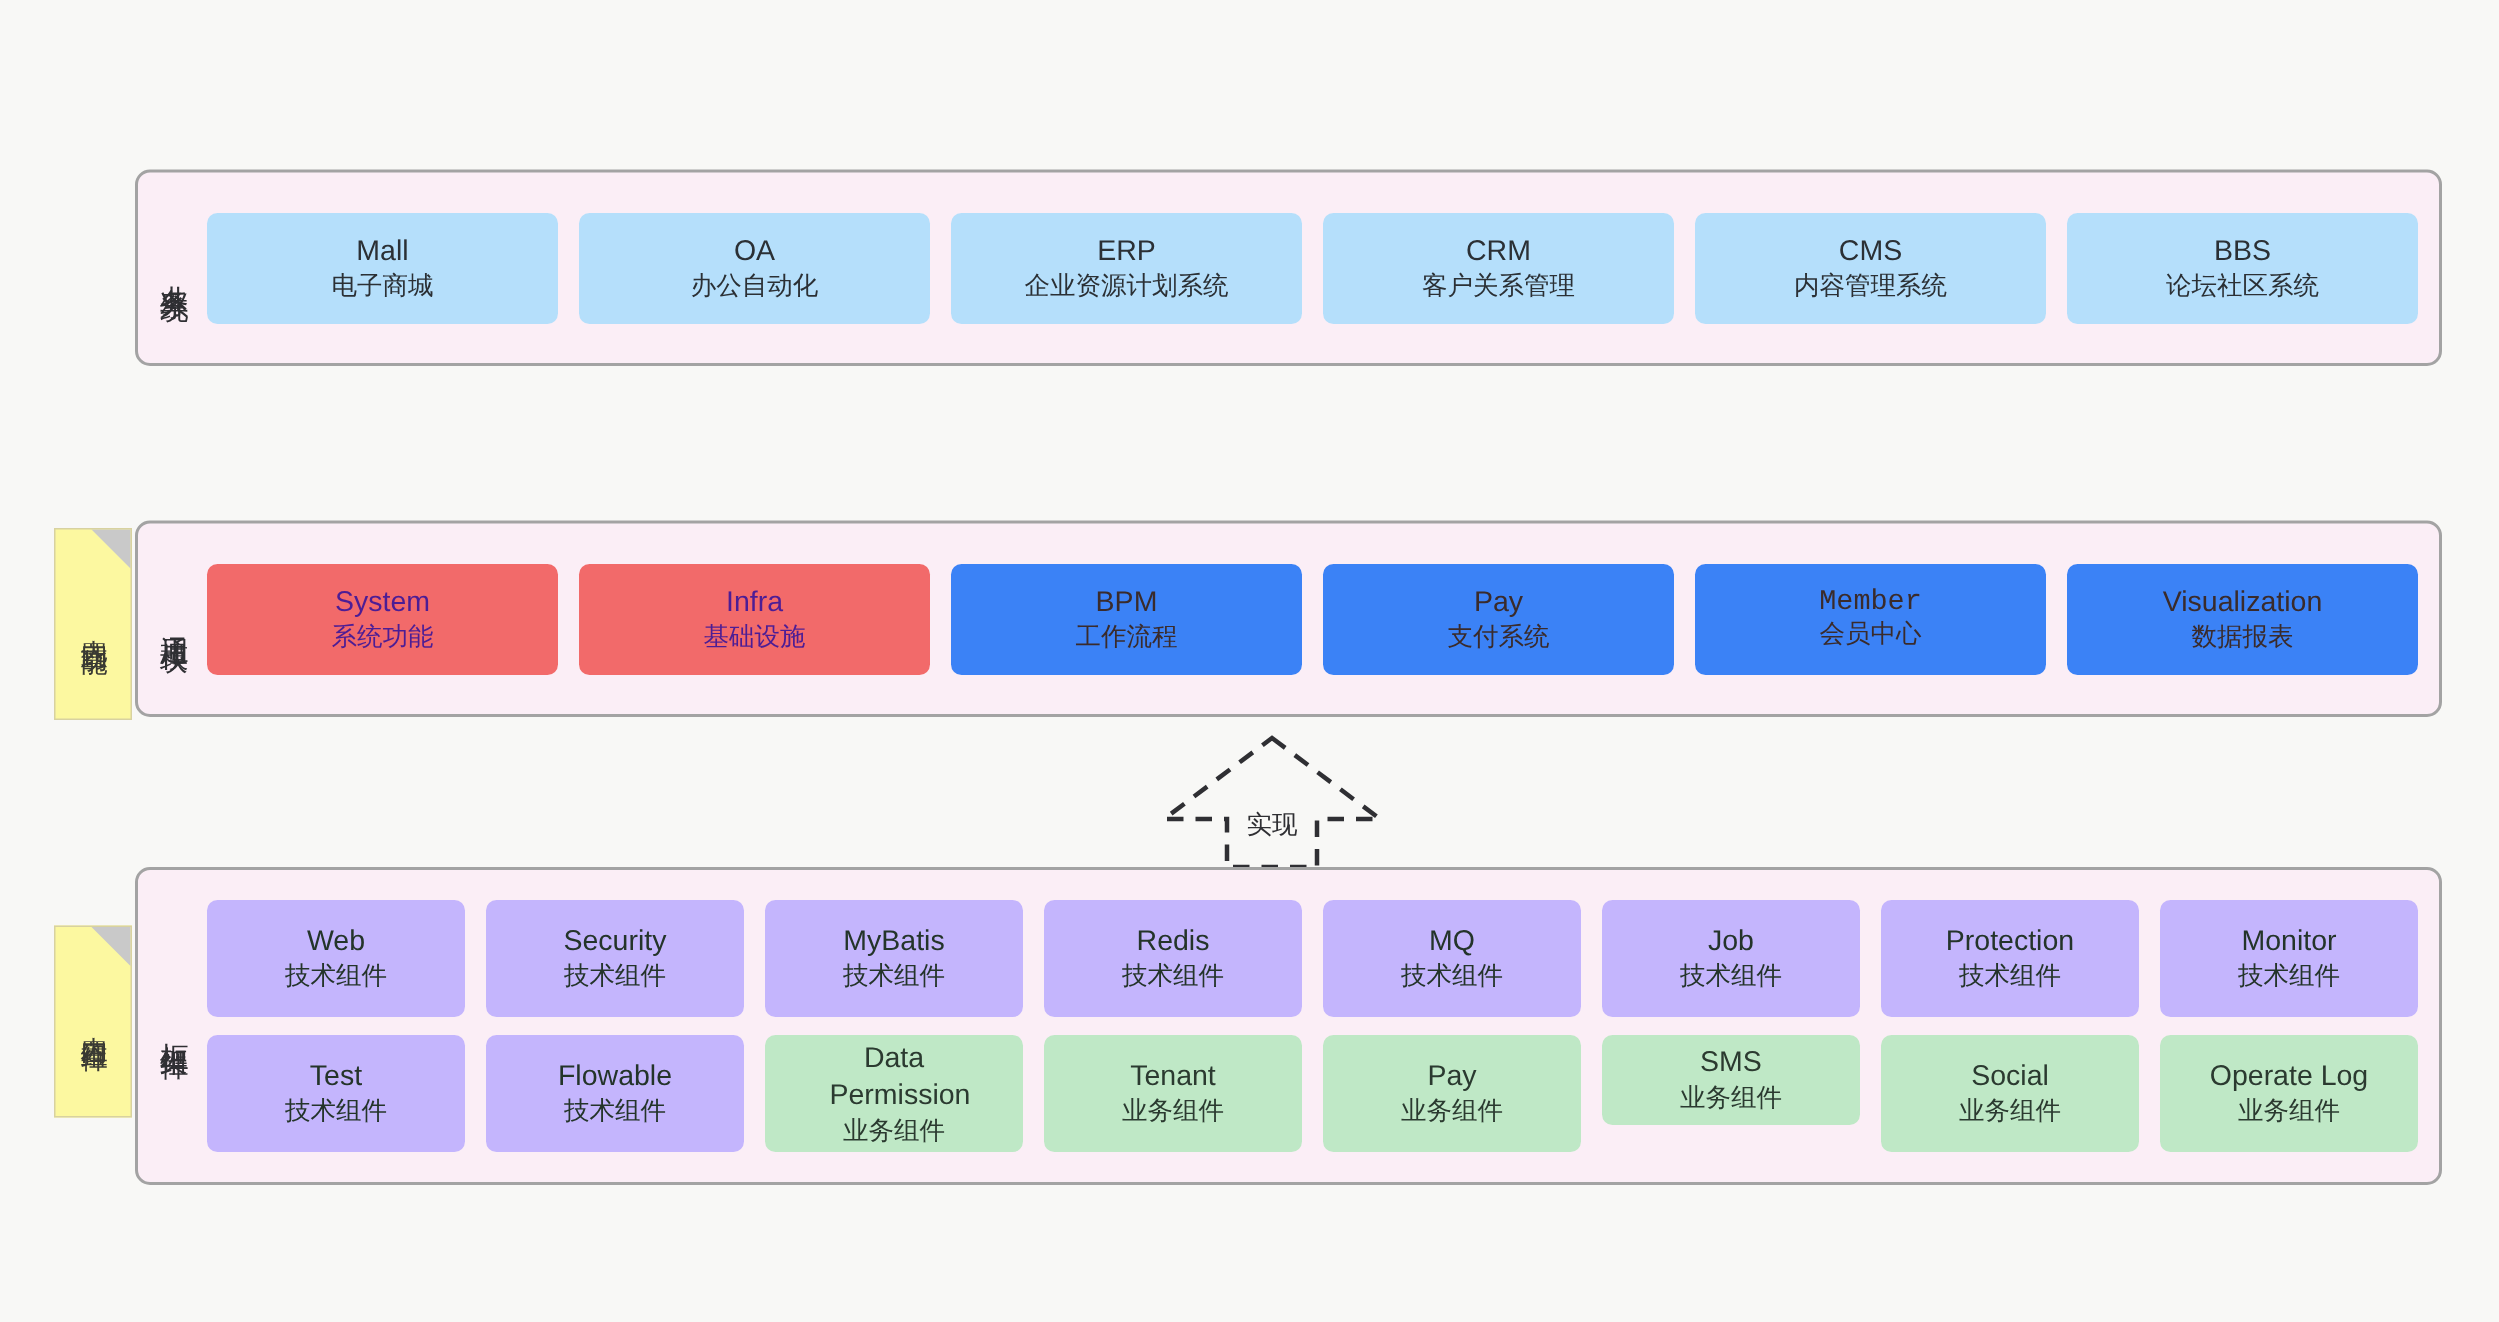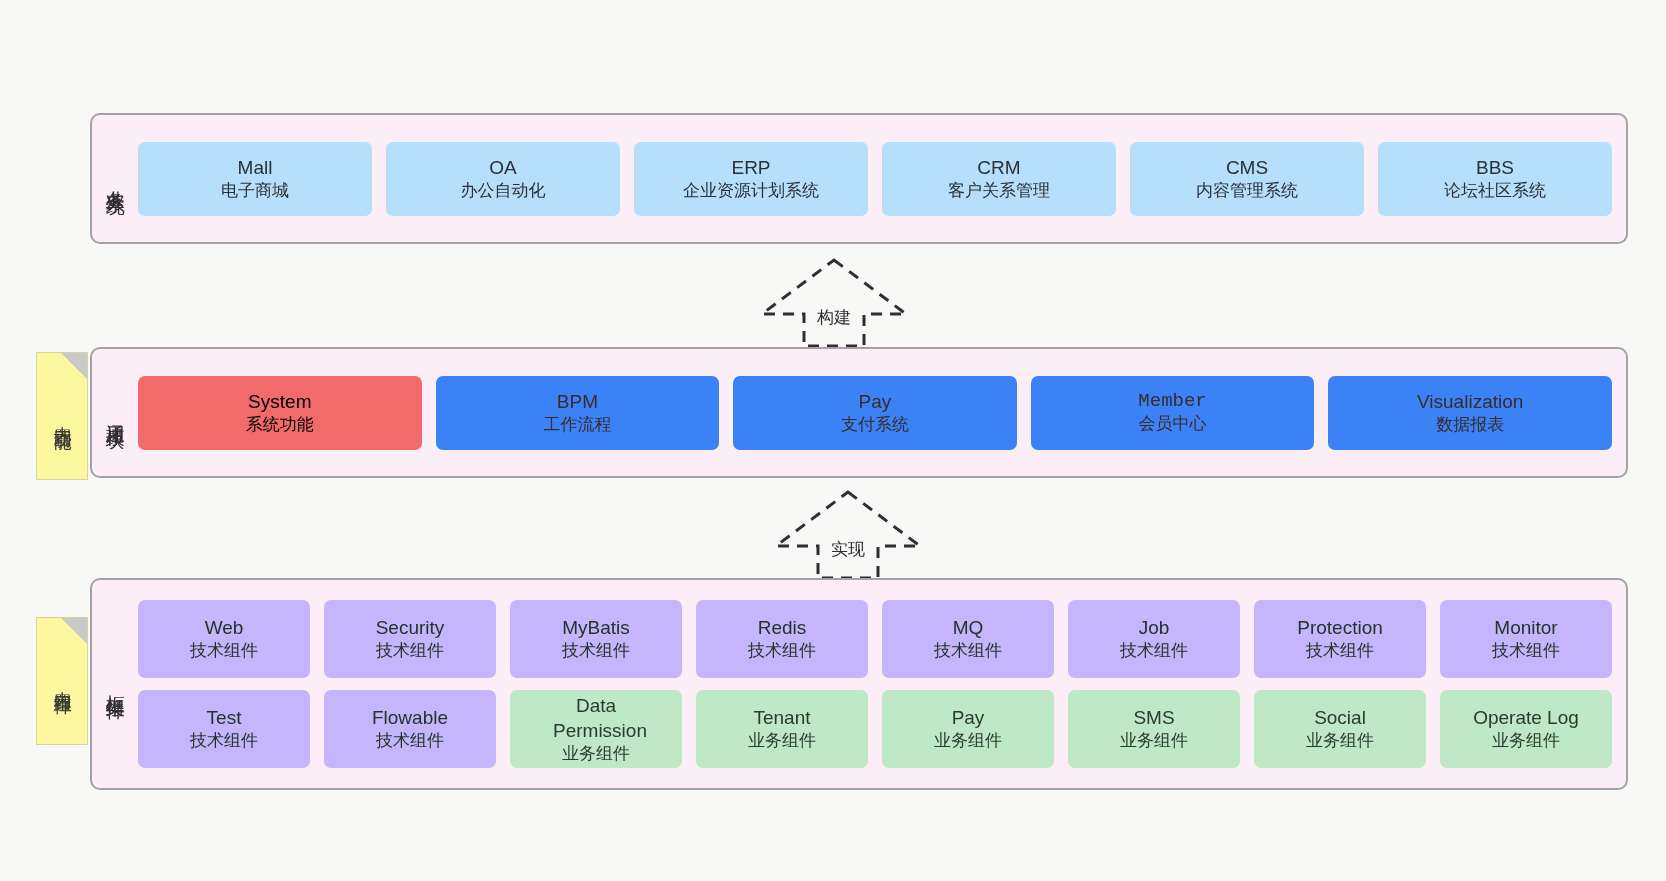--- a/index.html
+++ b/index.html
@@ -70,21 +70,21 @@
     justify-content: center;
     text-align: center;
     line-height: 1.32;
     padding: 6px 4px;
     user-select: none;
   }
   .box .title { font-size: 19px; }
   .box .sub   { font-size: 17px; }
 
   .box.blue        { background: #b5dffb; color: #2b3035; }
-  .box.red-strong  { background: #f26a6a; color: #000000; }
+  .box.red-strong  { background: #f26a6a; color: #4c1d95; }
   .box.red-soft    { background: #3b82f6; color: #3a2b2b; }
   .box.green-strong{ background: #c4b5fd; color: #24342a; }
   .box.green-soft  { background: #bfe8c6; color: #2b3a30; }
 
   
   .sticky {
     position: absolute;
     background: #fcf8a0;
     border: 1px solid #d8d2a0;
     display: flex;
@@ -149,39 +149,37 @@
         <span class="title">CMS</span>
         <span class="sub">内容管理系统</span>
       </div>
       <div class="box blue" style="height:74px;">
         <span class="title">BBS</span>
         <span class="sub">论坛社区系统</span>
       </div>
     </div>
   </div>
 
-  <div class="arrow" style="left:760px; top:258px; width:148px; height:90px;">
-    <svg width="148" height="90" viewBox="0 0 148 90" aria-hidden="true">
-      <path d="M74 2 L146 56 L104 56 L104 88 L44 88 L44 56 L2 56 Z" fill="none" stroke="#2f2f33" stroke-width="3" stroke-dasharray="11 8" stroke-linejoin="miter"></path>
-    </svg>
-    <span class="arrow-label" style="top:48px;">构建</span>
-  </div>
 
   <div class="sticky" style="left:36px; top:352px; width:52px; height:128px;">
     <span class="fold"></span>
     <span>内置功能</span>
   </div>
 
   <div class="layer" style="left:90px; top:347px; width:1538px; height:131px;">
     <div class="layer-label">通用模块</div>
     <div class="layer-body">
       <div class="box red-strong" style="height:74px;">
         <span class="title">System</span>
         <span class="sub">系统功能</span>
       </div>
+      <div class="box red-strong" style="height:74px;">
+        <span class="title">Infra</span>
+        <span class="sub">基础设施</span>
+      </div>
       <div class="box red-soft" style="height:74px;">
         <span class="title">BPM</span>
         <span class="sub">工作流程</span>
       </div>
       <div class="box red-soft" style="height:74px;">
         <span class="title">Pay</span>
         <span class="sub">支付系统</span>
       </div>
       <div class="box red-soft" style="height:74px;font-family:Liberation Mono, monospace;">
         <span class="title">Member</span>
@@ -259,21 +257,21 @@
           <span class="sub">业务组件</span>
         </div>
         <div class="box green-soft" style="height:78px;">
           <span class="title">Tenant</span>
           <span class="sub">业务组件</span>
         </div>
         <div class="box green-soft" style="height:78px;">
           <span class="title">Pay</span>
           <span class="sub">业务组件</span>
         </div>
-        <div class="box green-soft" style="height:78px;">
+        <div class="box green-soft" style="height:60px;">
           <span class="title">SMS</span>
           <span class="sub">业务组件</span>
         </div>
         <div class="box green-soft" style="height:78px;">
           <span class="title">Social</span>
           <span class="sub">业务组件</span>
         </div>
         <div class="box green-soft" style="height:78px;">
           <span class="title">Operate Log</span>
           <span class="sub">业务组件</span>

